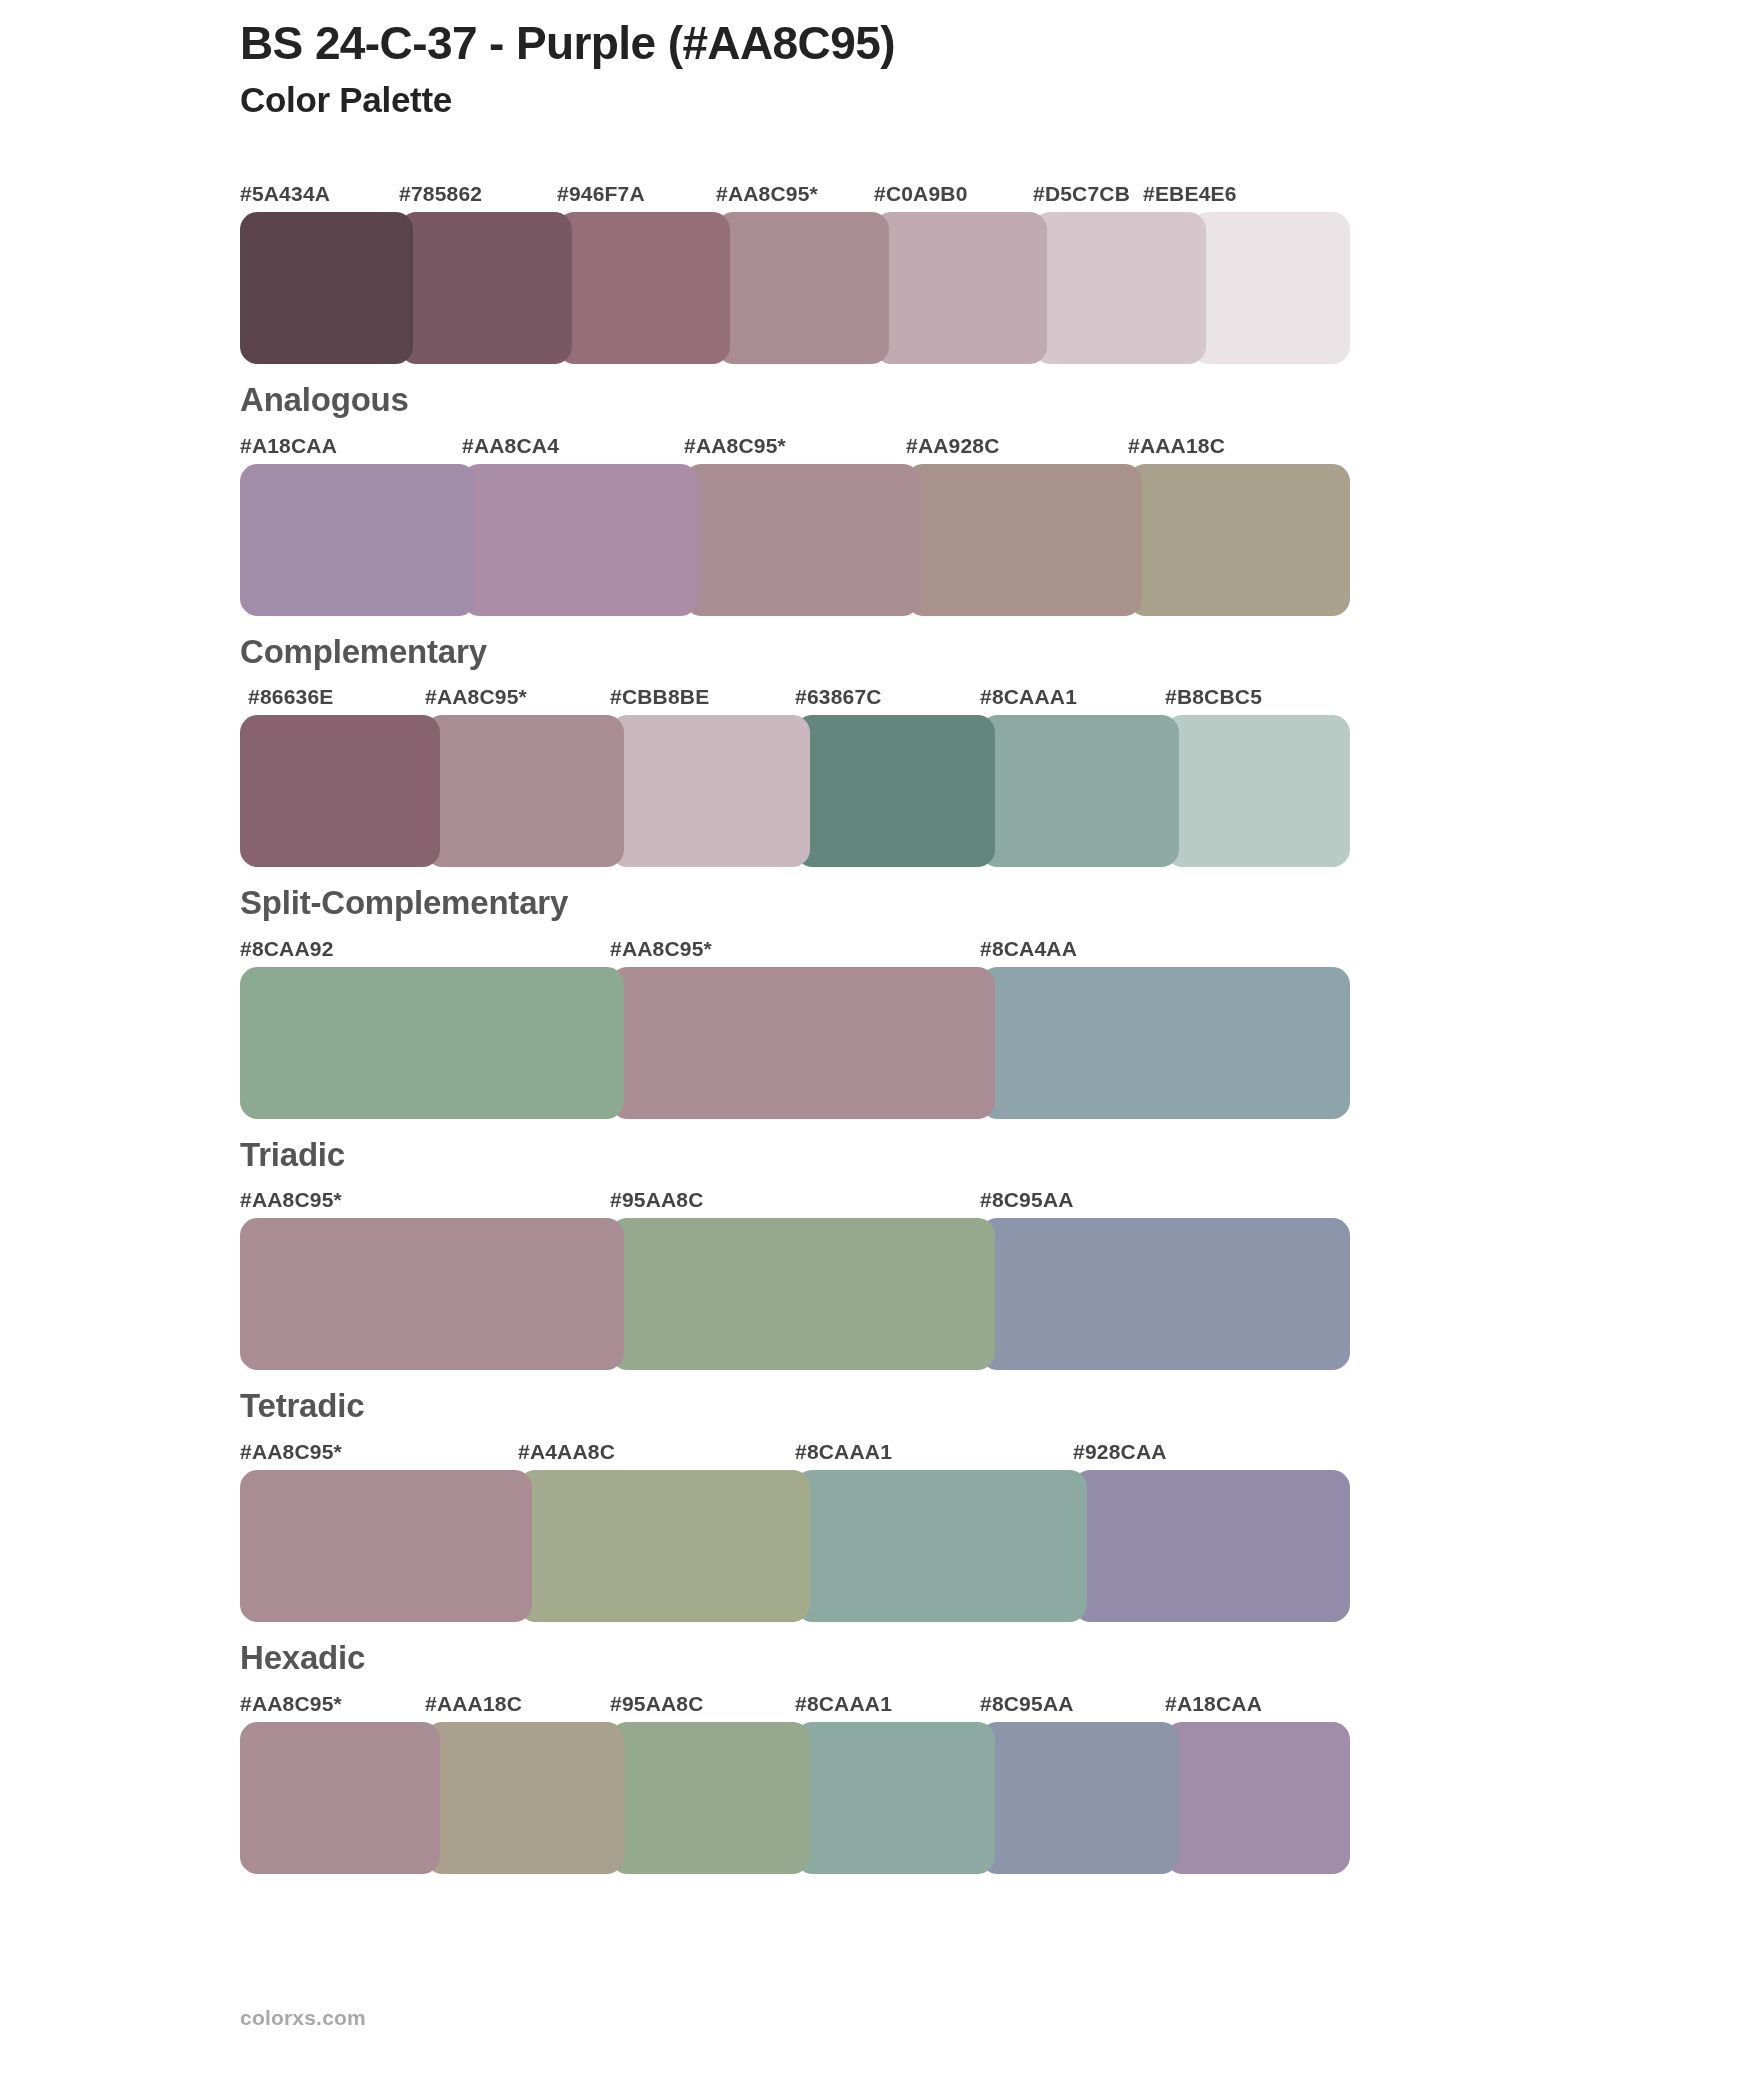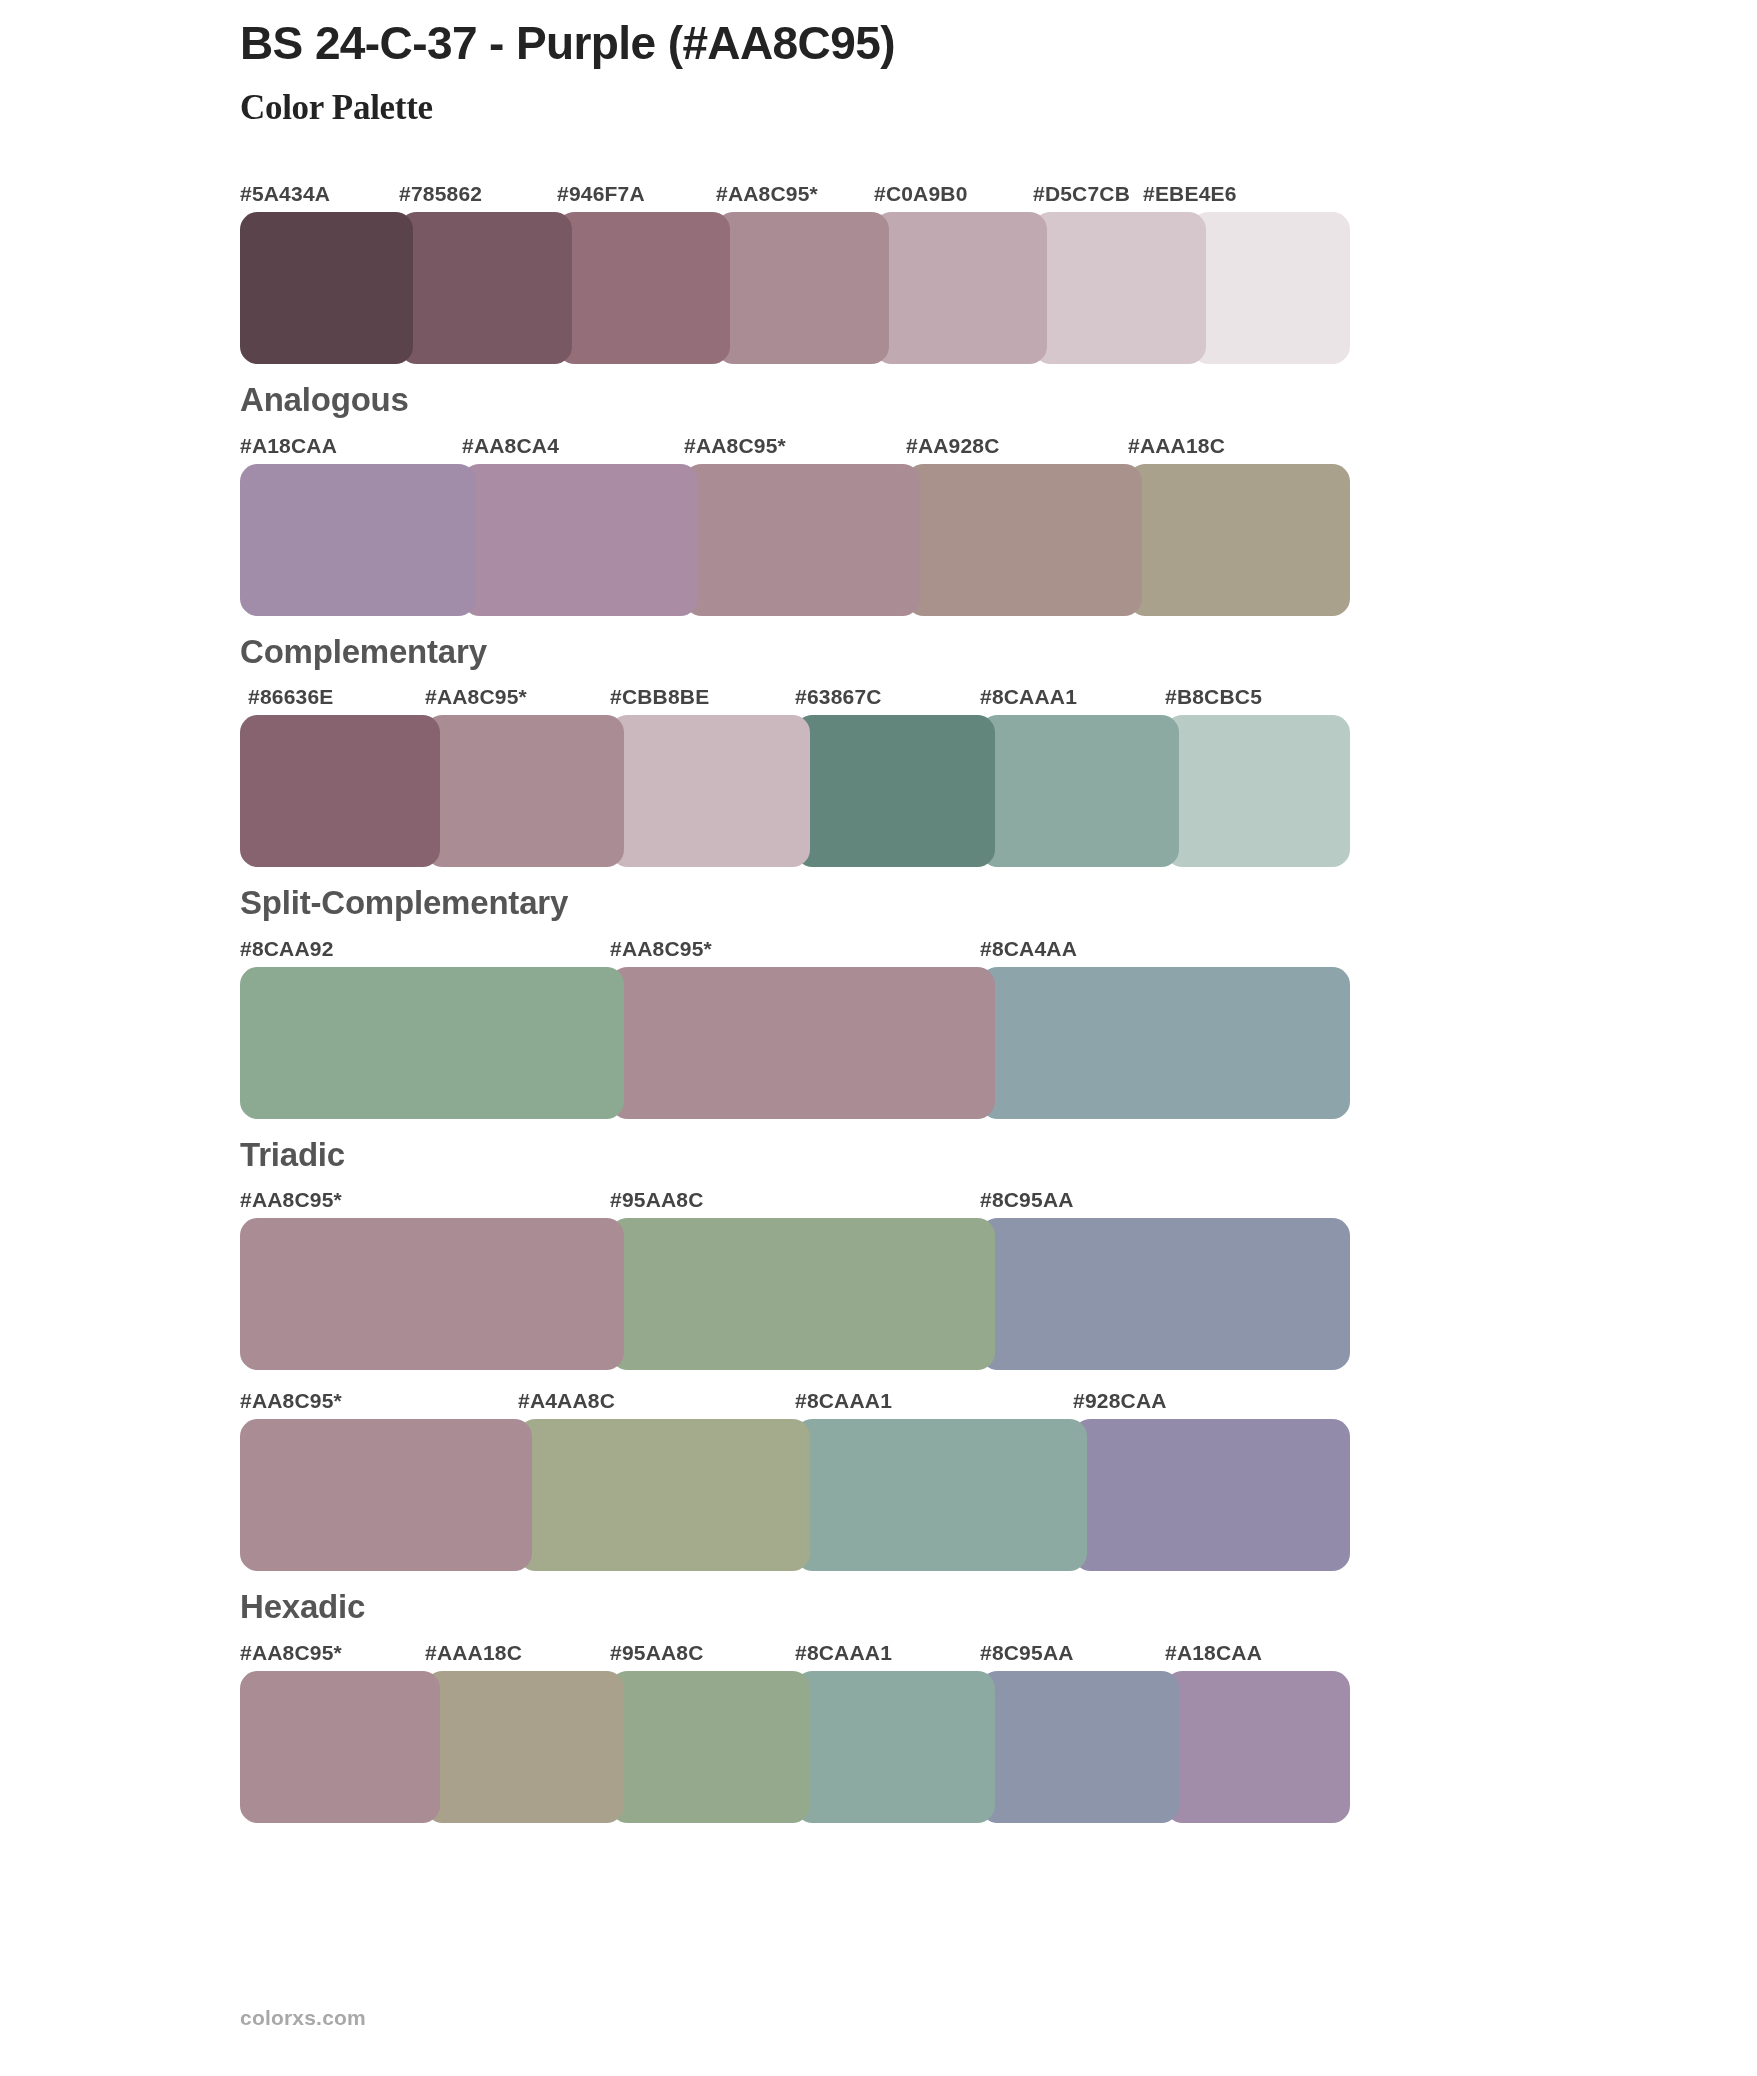--- a/index.html
+++ b/index.html
@@ -31,22 +31,21 @@
     letter-spacing: -0.6px;
     line-height: 1.12;
     white-space: nowrap;
   }
   .subtitle {
     font-size: 35px;
     font-weight: bold;
     color: #232323;
     letter-spacing: -0.3px;
     line-height: 1.15;
-    margin-top: 19px;
-    font-family: Liberation Serif, serif;
+    margin-top: 11px;
   }
 
   
   .sections {
     position: absolute;
     left: 0;
     top: 182px;
     width: 1757px;
   }
   .section {
@@ -187,20 +186,21 @@
           <div class="swatch-label" style="left: 370px;">#95AA8C</div>
           <div class="swatch-label" style="left: 740px;">#8C95AA</div>
         </div>
         <div class="strip">
           <div class="swatch" title="#AA8C95*" style="left: 0px; width: 384px; background: rgb(170, 140, 149); z-index: 3;"></div>
           <div class="swatch" title="#95AA8C" style="left: 370px; width: 385px; background: rgb(149, 170, 140); z-index: 2;"></div>
           <div class="swatch" title="#8C95AA" style="left: 740px; width: 370px; background: rgb(140, 149, 170); z-index: 1;"></div>
         </div>
       </div>
       <div class="section">
+        <div class="section-title">Tetradic</div>
         <div class="labels-row">
           <div class="swatch-label" style="left: 0px;">#AA8C95*</div>
           <div class="swatch-label" style="left: 278px;">#A4AA8C</div>
           <div class="swatch-label" style="left: 555px;">#8CAAA1</div>
           <div class="swatch-label" style="left: 833px;">#928CAA</div>
         </div>
         <div class="strip">
           <div class="swatch" title="#AA8C95*" style="left: 0px; width: 292px; background: rgb(170, 140, 149); z-index: 4;"></div>
           <div class="swatch" title="#A4AA8C" style="left: 278px; width: 292px; background: rgb(164, 170, 140); z-index: 3;"></div>
           <div class="swatch" title="#8CAAA1" style="left: 555px; width: 292px; background: rgb(140, 170, 161); z-index: 2;"></div>

